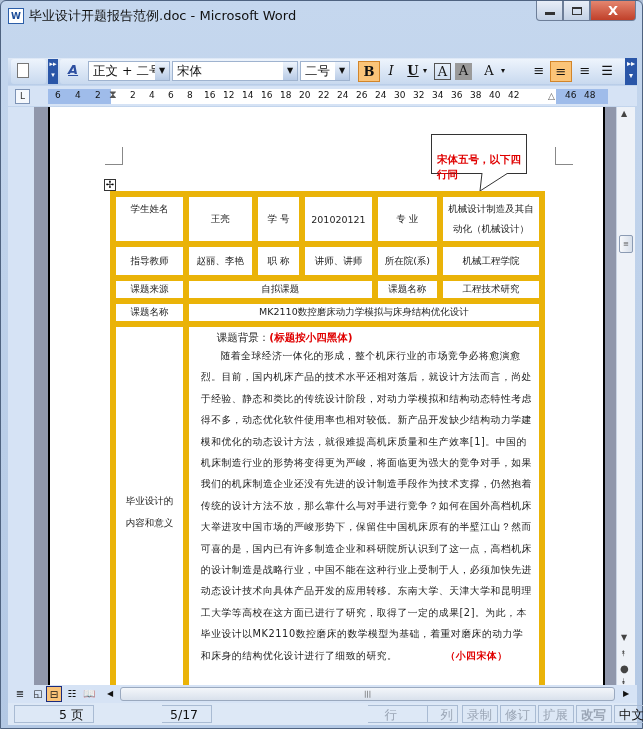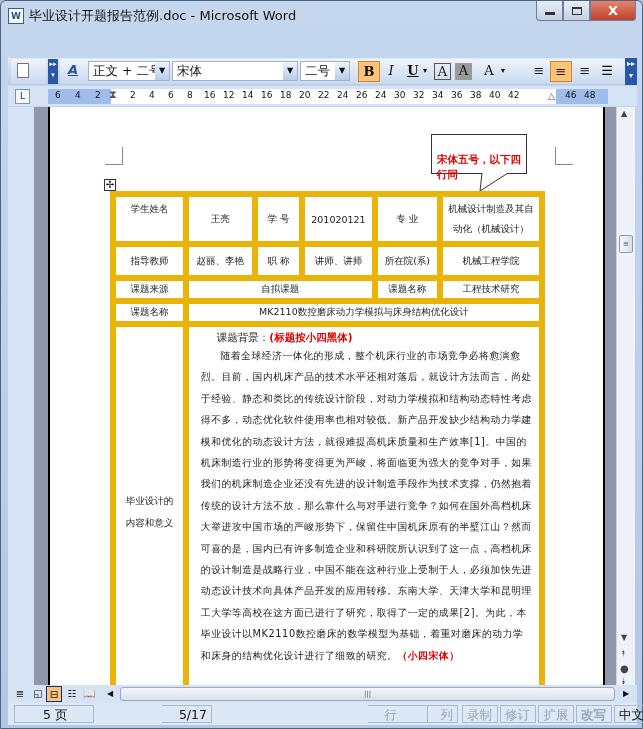--- a/index.html
+++ b/index.html
@@ -35,21 +35,21 @@
 .page{position:absolute;left:40px;top:0;width:557px;height:600px;background:#fff;border-left:2px solid #000;border-right:2px solid #000;}
 .cropmark{position:absolute;border-color:#888;border-style:solid;}
 .doc-title{position:absolute;left:223px;top:57px;font-size:14.5px;font-weight:bold;color:#111;font-family:"DejaVu Serif","Liberation Serif",serif;white-space:nowrap;}
 .tablemove{position:absolute;left:54px;top:72px;width:12px;height:12px;border:1px solid #333;font-size:10px;line-height:10px;text-align:center;}
 .callout{position:absolute;left:381px;top:27px;width:96px;height:40px;border:1px solid #333;background:#fff;padding:17px 5px;font-size:10.5px;color:#e00000;font-weight:bold;line-height:15px;}
 table.main{position:absolute;left:60px;top:84px;width:435px;border-collapse:collapse;font-size:9.5px;color:#222;}
 table.main td{border:6px solid #eab308;text-align:center;vertical-align:middle;padding:2px;}
 .bgtitle{font-size:10.5px;text-align:left;padding-left:28px;}
 .bgtitle .red{color:#e00000;font-weight:bold;}
 .bodytxt{text-align:left;font-size:9.8px;line-height:21.4px;padding:0 6px 0 12px;letter-spacing:0.55px;}
-.bodytxt .red{color:#e00000;font-weight:bold;}
+.bodytxt .red{color:#e00000;font-weight:bold;margin-left:48px;}
 .vscroll{position:absolute;left:615px;top:106px;width:19px;height:578px;background:#eef2f8;border-left:1px solid #c9d3e2;}
 .vscroll .arr{position:absolute;left:4px;font-size:8px;color:#444;}
 .vscroll .thumb{position:absolute;left:2px;top:128px;width:14px;height:18px;border:1px solid #8b9bb3;background:linear-gradient(90deg,#f6f8fb,#d7dfea);border-radius:2px;font-size:7px;text-align:center;line-height:16px;color:#555;}
 .viewbar{position:absolute;left:7px;top:684px;width:629px;height:18px;background:#d6e3f5;}
 .viewbtn{position:absolute;top:1px;width:16px;height:16px;font-size:10px;text-align:center;line-height:15px;color:#111;}
 .viewbtn.on{background:#fbc478;border:1px solid #1b2b7c;}
 .hscroll{position:absolute;left:112px;top:2px;width:495px;height:14px;background:linear-gradient(#f3f6fa,#d9e1ec);border:1px solid #9aa9bf;border-radius:3px;font-size:7px;text-align:center;line-height:12px;color:#555;}
 .statusbar{position:absolute;left:7px;top:702px;width:629px;height:22px;background:#dde8f6;}
 .sb{position:absolute;top:2px;height:18px;border:1px solid #a9bbd3;font-size:12.5px;line-height:17px;color:#111;white-space:nowrap;padding:0 4px;}
 .sb.dim{color:#9aa5b5;}
@@ -223,24 +223,24 @@
     <span class="viewbtn" style="left:22px;"><span>◱</span></span>
     <span class="viewbtn on" style="left:38px;"><span>⊟</span></span>
     <span class="viewbtn" style="left:56px;"><span>☷</span></span>
     <span class="viewbtn" style="left:74px;"><span>📖</span></span>
     <span class="viewbtn" style="left:94px;font-size:8px;">◀</span>
     <div class="hscroll">|||</div>
     <span class="viewbtn" style="left:610px;font-size:8px;">▶</span>
   </div>
 
   <div class="statusbar">
-    <span class="sb" style="left:6px;width:80px;padding-left:28px;">5 页</span>
+    <span class="sb" style="left:6px;width:80px;padding-left:44px;">5 页</span>
     <span class="sb" style="left:96px;width:68px;border-left:none;padding-left:26px;margin-top:32px;">1 节</span>
-    <span class="sb" style="left:154px;width:50px;border-left:none;padding-left:8px;text-align:right;">5/17</span>
+    <span class="sb" style="left:154px;width:50px;border-left:none;padding-left:8px;">5/17</span>
     <span class="sb dim" style="left:360px;width:60px;border-left:none;text-align:right;padding-right:30px;">行</span>
     <span class="sb dim" style="left:420px;width:30px;border-left:none;text-align:right;">列</span>
     <span class="sb dim" style="left:454px;width:36px;">录制</span>
     <span class="sb dim" style="left:492px;width:36px;">修订</span>
-    <span class="sb dim" style="left:530px;width:36px;text-align:center;">扩展</span>
+    <span class="sb dim" style="left:530px;width:36px;">扩展</span>
     <span class="sb dim" style="left:568px;width:36px;font-weight:bold;">改写</span>
     <span class="sb" style="left:606px;width:40px;overflow:hidden;">中文(</span>
   </div>
 </div>
 
 </body></html>

